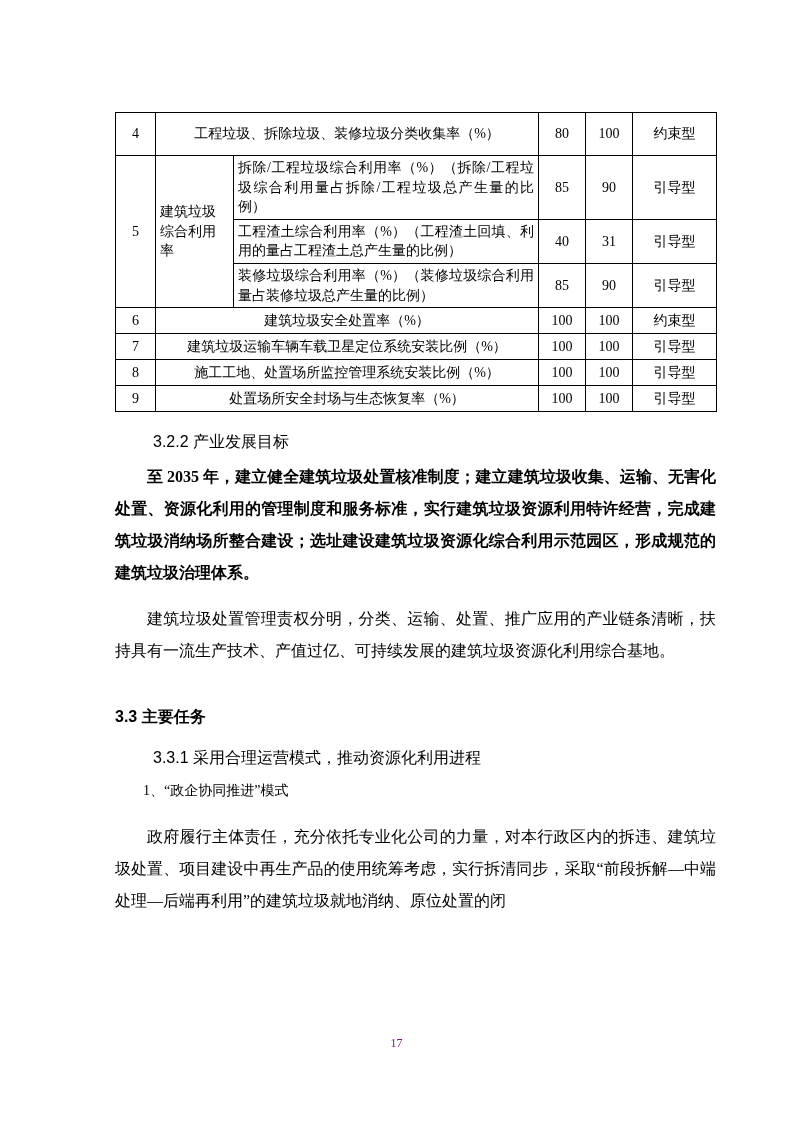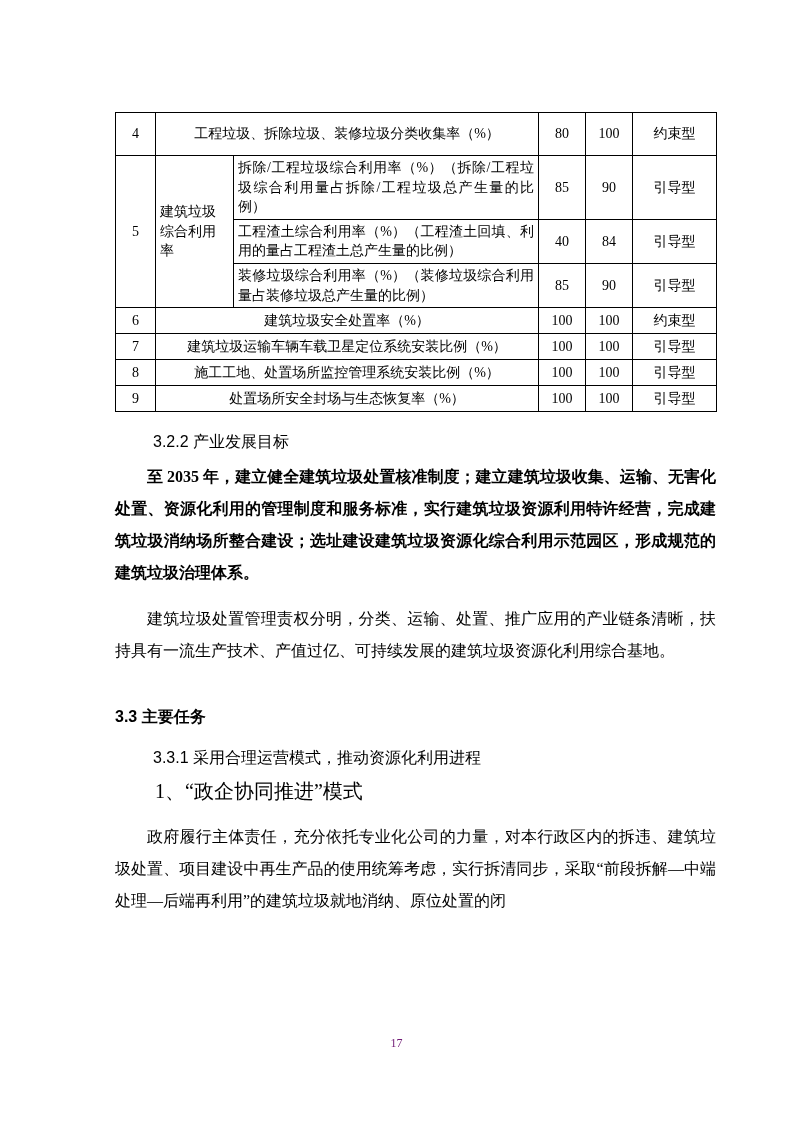--- a/index.html
+++ b/index.html
@@ -69,21 +69,21 @@
   }
   p.body {
     font-size: 16px;
     line-height: 32px;
     text-align: justify;
     text-indent: 2em;
     margin: 14px 0 0 0;
   }
   p.body.first { margin-top: 8px; font-weight: bold; }
   .list-line {
-    font-size: 20px;
+    font-size: 14px;
     line-height: 32px;
     margin: 6px 0 0 0;
     text-indent: 2em;
   }
   .pageno {
     position: absolute;
     left: 0;
     right: 0;
     top: 1036px;
     text-align: center;
@@ -121,21 +121,21 @@
           <td class="cat" rowspan="3">建筑垃圾综合利用率</td>
           <td class="sub">拆除/工程垃圾综合利用率（%）（拆除/工程垃圾综合利用量占拆除/工程垃圾总产生量的比例）</td>
           <td class="c">85</td>
           <td class="c">90</td>
           <td class="c">引导型</td>
         </tr>
 
         <tr>
           <td class="sub">工程渣土综合利用率（%）（工程渣土回填、利用的量占工程渣土总产生量的比例）</td>
           <td class="c">40</td>
-          <td class="c">84</td>
+          <td class="c">31</td>
           <td class="c">引导型</td>
         </tr>
 
         <tr>
           <td class="sub">装修垃圾综合利用率（%）（装修垃圾综合利用量占装修垃圾总产生量的比例）</td>
           <td class="c">85</td>
           <td class="c">90</td>
           <td class="c">引导型</td>
         </tr>
 

